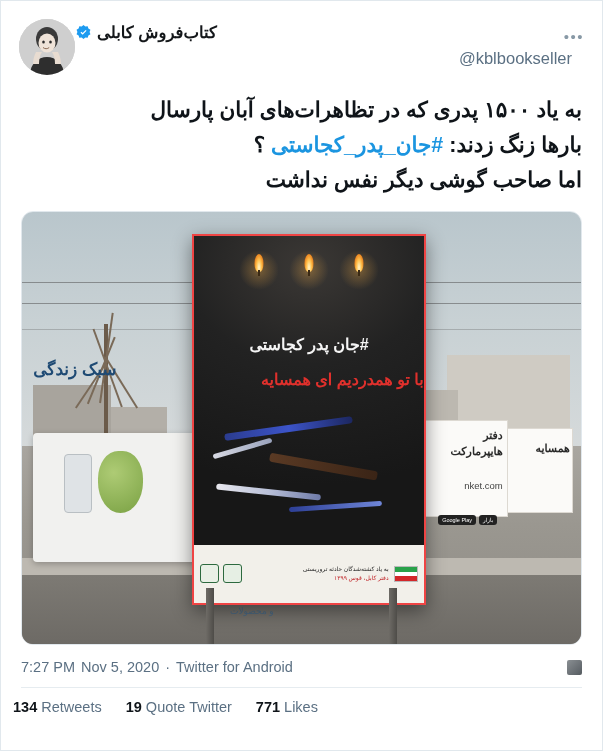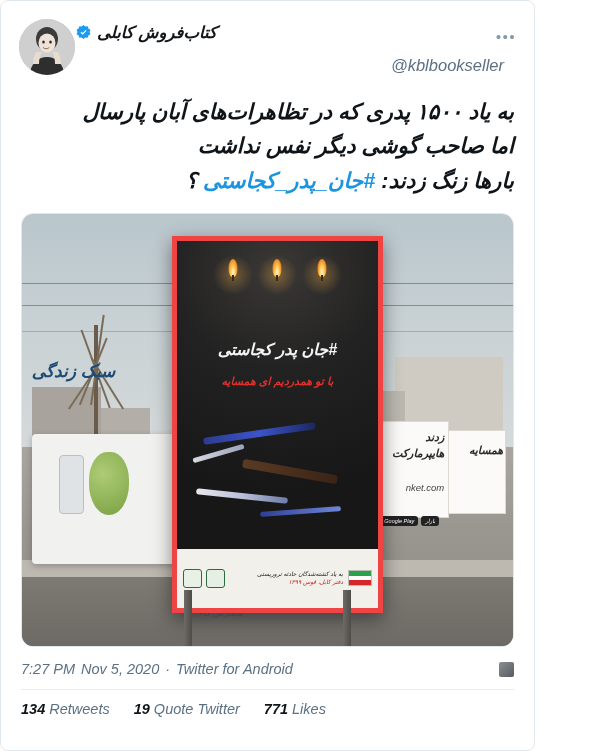--- a/index.html
+++ b/index.html
@@ -5,29 +5,28 @@
   html, body {
     margin: 0;
     padding: 0;
     background: #ffffff;
   }
   body {
     font-family: "Liberation Sans", sans-serif;
     -webkit-font-smoothing: antialiased;
   }
   .tweet-card {
-    width: 535px;
+    width: 603px;
     height: 751px;
     box-sizing: border-box;
     background: #ffffff;
     border: 1px solid #e1e8ed;
-    border-radius: 8px;
+    border-radius: 0;
     overflow: hidden;
     position: relative;
-    font-style: italic;
   }
 
   
   .tweet-header {
     display: flex;
     align-items: flex-start;
     padding: 18px 18px 0 18px;
     position: relative;
   }
   .avatar {
@@ -67,21 +66,21 @@
     height: 17px;
     flex: 0 0 17px;
     display: inline-block;
   }
   .user-handle {
     font-size: 16.5px;
     color: #5b7083;
     direction: ltr;
     text-align: right;
     line-height: 1.35;
-    margin-top: 11px;
+    margin-top: 4px;
   }
   .more-menu {
     position: absolute;
     top: 28px;
     right: 18px;
     color: #8899a6;
     font-size: 15px;
     letter-spacing: 1.5px;
     line-height: 1;
     cursor: pointer;
@@ -269,21 +268,21 @@
 
   
   .poster {
     position: absolute;
     left: 30.5%;
     top: 5%;
     width: 41%;
     height: 85%;
     background: #1b1b1d;
     box-shadow: 0 6px 18px rgba(0,0,0,.45);
-    border: 5px solid #ef4444;
+    border: 2px solid #ef4444;
     overflow: hidden;
   }
   .poster-inner {
     position: absolute;
     inset: 0;
     background:
       radial-gradient(120% 60% at 50% 8%, #3b3835 0%, #222 45%, #171717 100%);
   }
   .candles {
     position: absolute;
@@ -337,23 +336,23 @@
     color: #f5f5f5;
     font-size: 16px;
     font-weight: bold;
     direction: rtl;
     letter-spacing: .3px;
   }
   .poster-sub {
     position: absolute;
     top: 36.5%;
     left: 0; right: 0;
-    text-align: center;
+    text-align: right;
     color: #e0302c;
-    font-size: 11px;
+    font-size: 16px;
     font-weight: bold;
     direction: rtl;
   }
   .pens {
     position: absolute;
     left: 6%;
     right: 6%;
     top: 45%;
     height: 36%;
   }
@@ -427,21 +426,21 @@
   .meta-thumb {
     width: 15px; height: 15px;
     background: linear-gradient(135deg,#8a8f93,#555b60);
     border-radius: 2px;
   }
   .divider {
     margin: 12px 20px 0 20px;
     border-top: 1px solid #e6ecf0;
   }
   .tweet-stats {
-    padding: 11px 20px 14px 20px;
+    padding: 11px 20px 14px 12px;
     font-size: 14.5px;
     color: #5b7083;
     display: flex;
     gap: 24px;
   }
   .stat b { color: #0f1419; font-weight: bold; }
 </style>
 </head>
 <body>
 
@@ -474,24 +473,24 @@
         </span>
       </div>
       <div class="user-handle">@kblbookseller</div>
     </div>
 
     <div class="more-menu">•••</div>
   </div>
 
   <div class="tweet-text">
     <div>به یاد ۱۵۰۰ پدری که در تظاهرات‌های آبان پارسال</div>
-    <div>اما صاحب گوشی دیگر نفس نداشت</div>
     <div>
       <span>بارها زنگ زدند: </span><span class="hashtag">#جان_پدر_کجاستی</span><span> ؟</span>
     </div>
+    <div>اما صاحب گوشی دیگر نفس نداشت</div>
   </div>
 
   <div class="media-wrap">
     <div class="photo">
       <div class="sky"></div>
       <div class="ground"></div>
       <div class="sidewalk"></div>
       <div class="road"></div>
 
       <div class="bldg b1"></div>
@@ -512,27 +511,28 @@
         <div class="br" style="left:70%;top:42%;width:2px;height:30%;transform:rotate(-32deg)"></div>
       </div>
 
       <div class="truck">
         <div class="phone"></div>
         <div class="grapes"></div>
       </div>
       <div class="truck-bigword">سبک زندگی</div>
       <div class="truck-text">
         <div>سفارش کالا</div>
+        <div>و محصولات</div>
       </div>
 
       <div class="rb rb1"></div>
       <div class="rb rb2"></div>
       <div class="rb-txt rb1-txt">همسایه</div>
       <div class="rb-txt rb2-txt">
-        <div>زدند</div>
+        <div>دفتر</div>
         <div>هایپرمارکت</div>
       </div>
       <div class="rb-txt rb2-sub">nket.com</div>
       <div class="badge-row">
         <span class="badge-pill">Google Play</span>
         <span class="badge-pill">بازار</span>
       </div>
 
       <div class="poster">
         <div class="poster-inner"></div>

